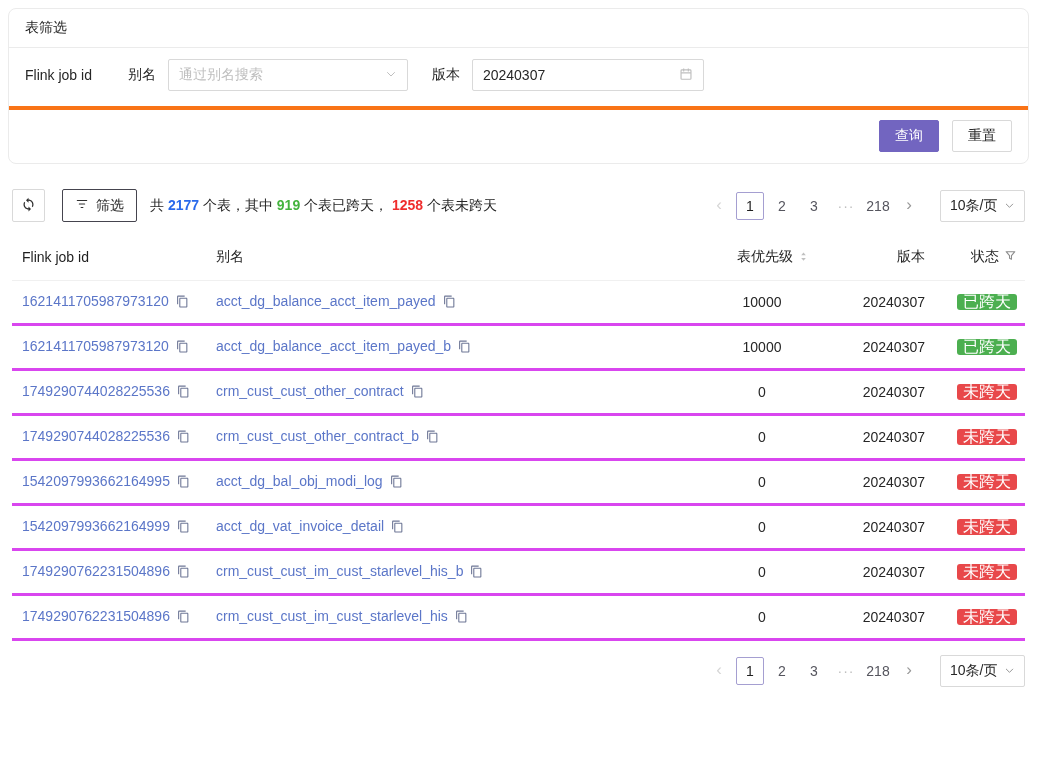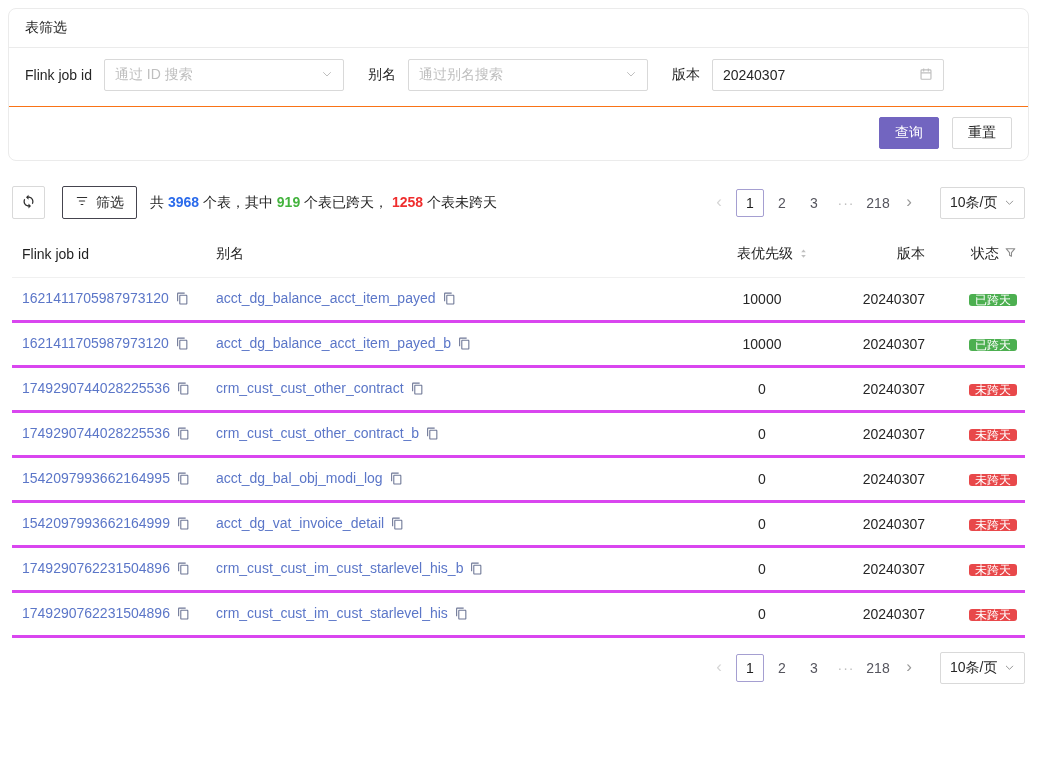--- a/index.html
+++ b/index.html
@@ -9,21 +9,21 @@
   
   .card { margin: 8px 8px 0; border: 1px solid #ebebeb; border-radius: 8px; background: #fff; }
   .card-header { padding: 10px 16px; border-bottom: 1px solid #ebebeb; color: #1f1f1f; }
   .card-body { display: flex; align-items: center; padding: 11px 16px 15px; }
   .field { display: flex; align-items: center; margin-right: 24px; }
   .field-label { margin-right: 12px; white-space: nowrap; color: #262626; }
   .control { display: flex; align-items: center; justify-content: space-between; height: 32px;
     border: 1px solid #d9d9d9; border-radius: 2px; padding: 0 10px; background: #fff; cursor: pointer; }
   .w240 { width: 240px; } .w232 { width: 232px; }
   .ph { color: #bfbfbf; }
-  .card-footer { display: flex; justify-content: flex-end; gap: 13px; padding: 10px 16px 11px; border-top: 1px solid #f97316; }
+  .card-footer { display: flex; justify-content: flex-end; gap: 13px; padding: 10px 16px 11px; border-top: 4px solid #f97316; }
   .btn { height: 32px; padding: 0 15px; border: 1px solid #d9d9d9; background: #fff; border-radius: 2px;
     font-size: 14px; color: #262626; cursor: pointer; font-family: inherit; }
   .btn-primary { background: var(--accent, #7265c0); border-color: var(--accent, #7265c0); color: #fff; }
 
   
   .toolbar { display: flex; align-items: center; margin: 25px 12px 0; }
   .icon-btn { width: 33px; height: 33px; display: flex; align-items: center; justify-content: center;
     border: 1px solid #d9d9d9; border-radius: 2px; background: #fff; cursor: pointer; }
   .filter-btn { display: flex; align-items: center; gap: 7px; height: 33px; padding: 0 12px; margin-left: 17px;
     background: #fff; border: 1px solid #45444e; border-radius: 2px; font-size: 14px; color: #262626;
@@ -52,42 +52,34 @@
   th { text-align: left; font-weight: 500; color: #1f1f1f; padding: 8px 8px 14px; border-bottom: 1px solid #f0f0f0; font-size: 14px; }
   td { padding: 12px 8px; border-bottom: 3px solid #d946ef; font-size: 14px; color: #262626; overflow: hidden; white-space: nowrap; }
   .c1 { width: 196px; } th.c1, td.c1 { padding-left: 10px; }
   .c3 { width: 120px; text-align: center; } td.c3 { padding-right: 30px; }
   .c4 { width: 100px; text-align: right; }
   .c5 { width: 92px; text-align: right; }
   .sort-icon, .funnel-icon { margin-left: 5px; vertical-align: -1px; cursor: pointer; }
   .link { color: var(--link, #5b76c8); cursor: pointer; }
   .copy-btn { margin-left: 7px; display: inline-block; vertical-align: -2px; cursor: pointer; }
   .badge { display: inline-block; min-width: 44px; text-align: center; padding: 0 6px; border-radius: 3px;
-    color: #fff; font-size: 12px; line-height: 1; }
+    color: #fff; font-size: 16px; line-height: 1; }
 
   .bottom-bar { display: flex; align-items: center; justify-content: flex-end; margin: 14px 12px 0; }
 </style>
 </head>
 <body>
 
 <div class="card">
   <div class="card-header">
     <span>表筛选</span>
   </div>
   <div class="card-body">
     <div class="field">
       <span class="field-label">Flink job id</span>
-      <div class="control w240">
-        <span class="ph">通过 ID 搜索</span>
-        <span>
-          <svg width="12" height="12" viewBox="0 0 24 24" fill="none" stroke="#bfbfbf" stroke-width="2" stroke-linecap="round">
-              <path d="M5 9l7 7 7-7"></path>
-            </svg>
-        </span>
-      </div>
     </div>
     <div class="field">
       <span class="field-label">别名</span>
       <div class="control w240">
         <span class="ph">通过别名搜索</span>
         <span>
           <svg width="12" height="12" viewBox="0 0 24 24" fill="none" stroke="#bfbfbf" stroke-width="2" stroke-linecap="round">
               <path d="M5 9l7 7 7-7"></path>
             </svg>
         </span>
@@ -121,21 +113,21 @@
     </span>
   </button>
   <button class="filter-btn">
     <span>
       <svg width="14" height="14" viewBox="0 0 24 24" fill="none" stroke="#303030" stroke-width="2" stroke-linecap="round">
           <path d="M4 6h16M7.5 12h9M10.5 18h3"></path>
         </svg>
     </span>
     <span>筛选</span>
   </button>
-  <div class="summary"><span>共 </span><span class="num blue">3968</span><span> 个表，其中 </span><span class="num green">919</span><span> 个表已跨天， </span><span class="num red">1258</span><span> 个表未跨天</span></div>
+  <div class="summary"><span>共 </span><span class="num blue">2177</span><span> 个表，其中 </span><span class="num green">919</span><span> 个表已跨天， </span><span class="num red">1258</span><span> 个表未跨天</span></div>
   <div class="flex-spacer"></div>
   <div class="pagination">
       <span class="pg-arrow disabled">‹</span>
       <span class="pg-item active">1</span>
       <span class="pg-item">2</span>
       <span class="pg-item">3</span>
       <span class="pg-ellipsis">···</span>
       <span class="pg-item">218</span>
       <span class="pg-arrow">›</span>
     </div>

